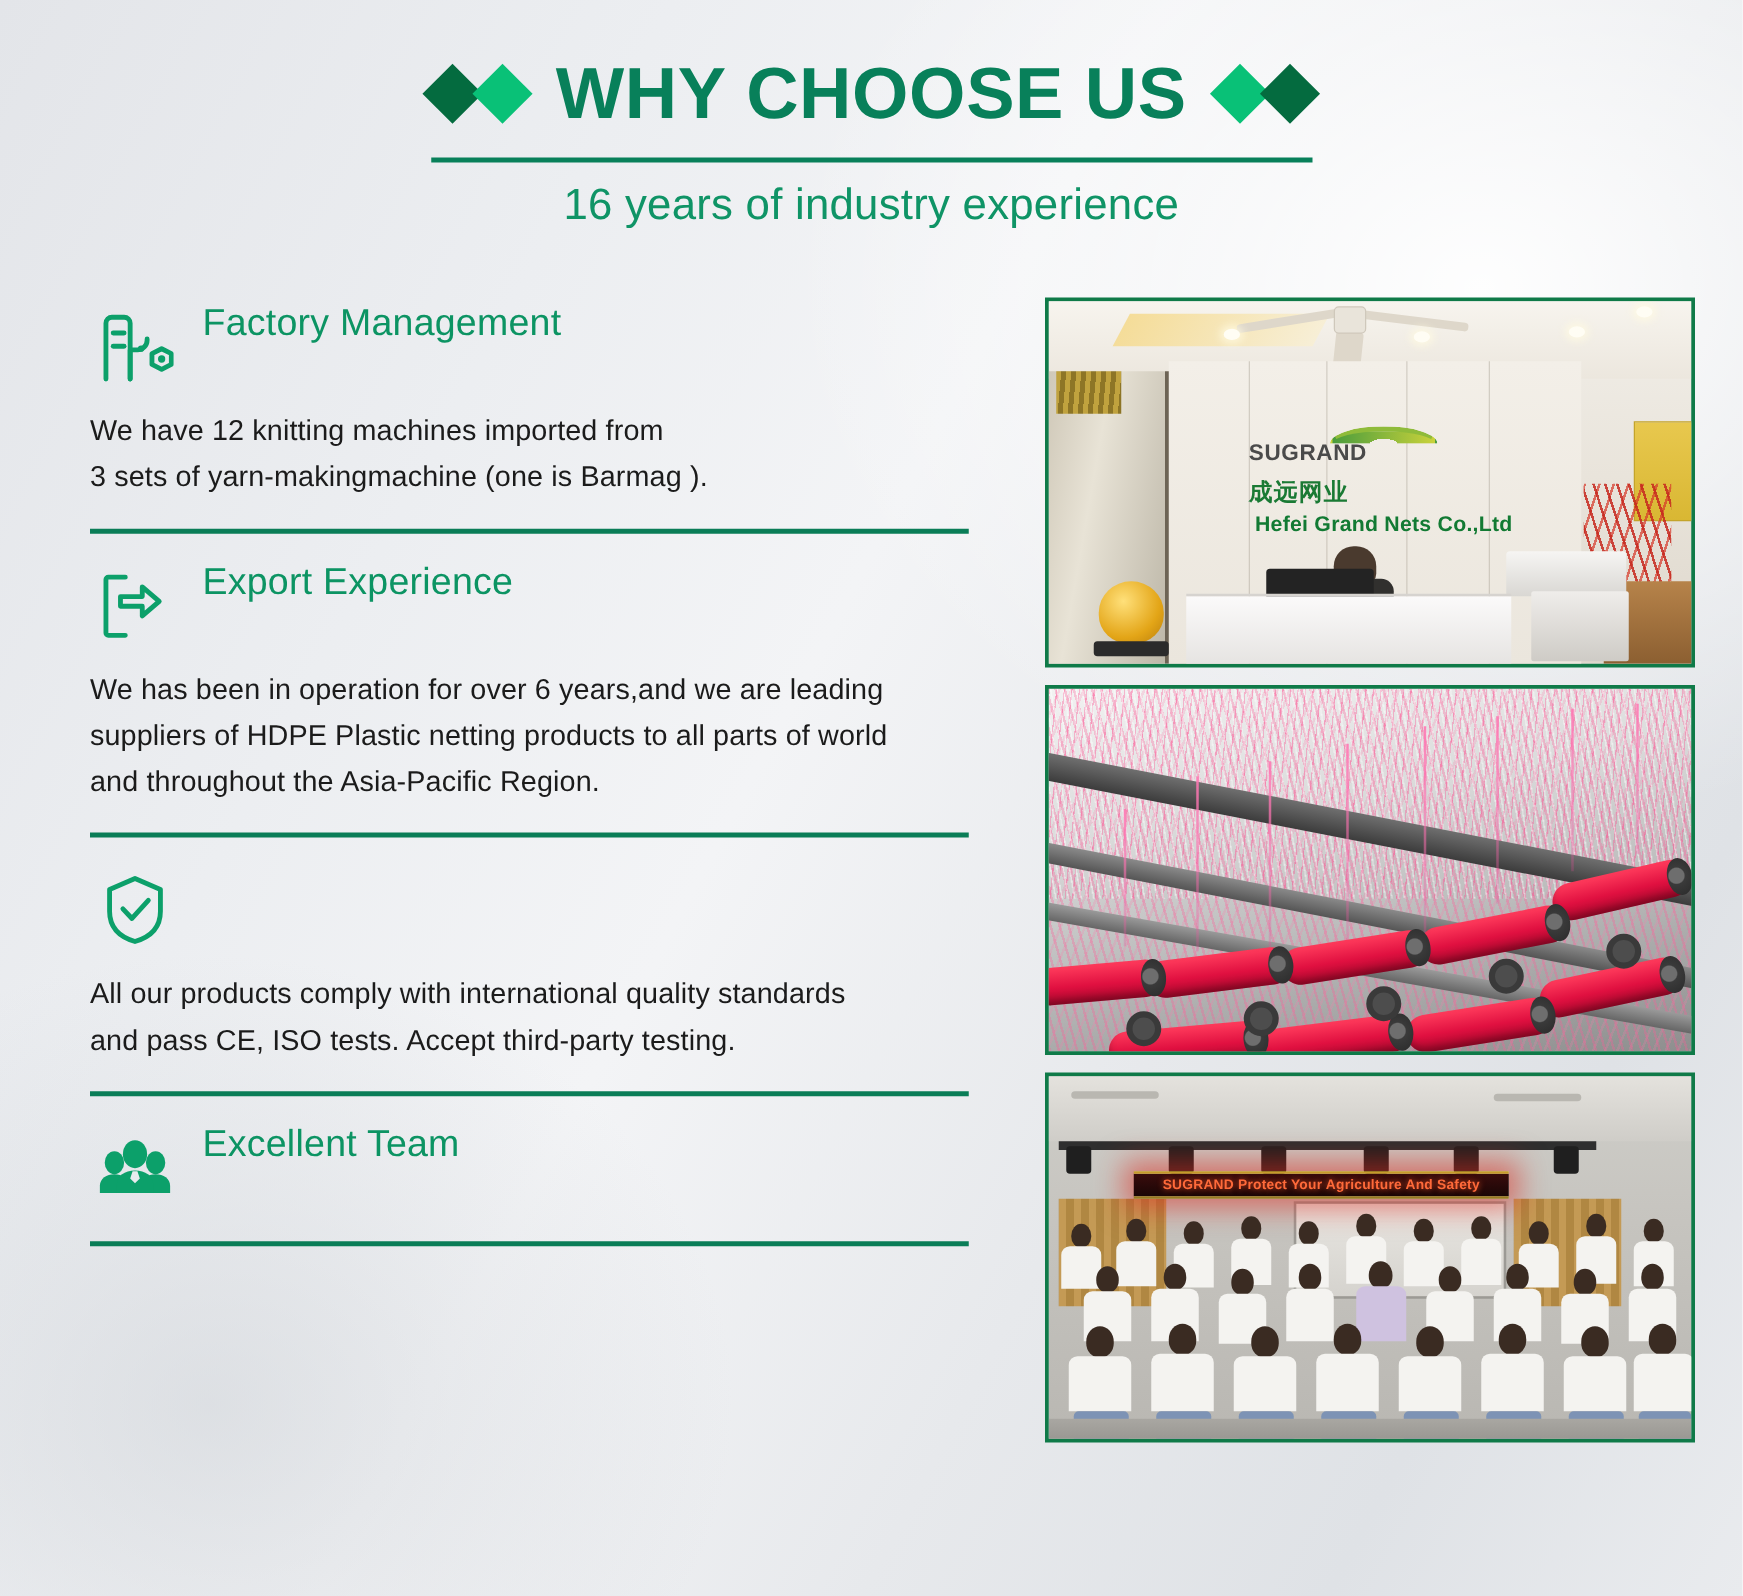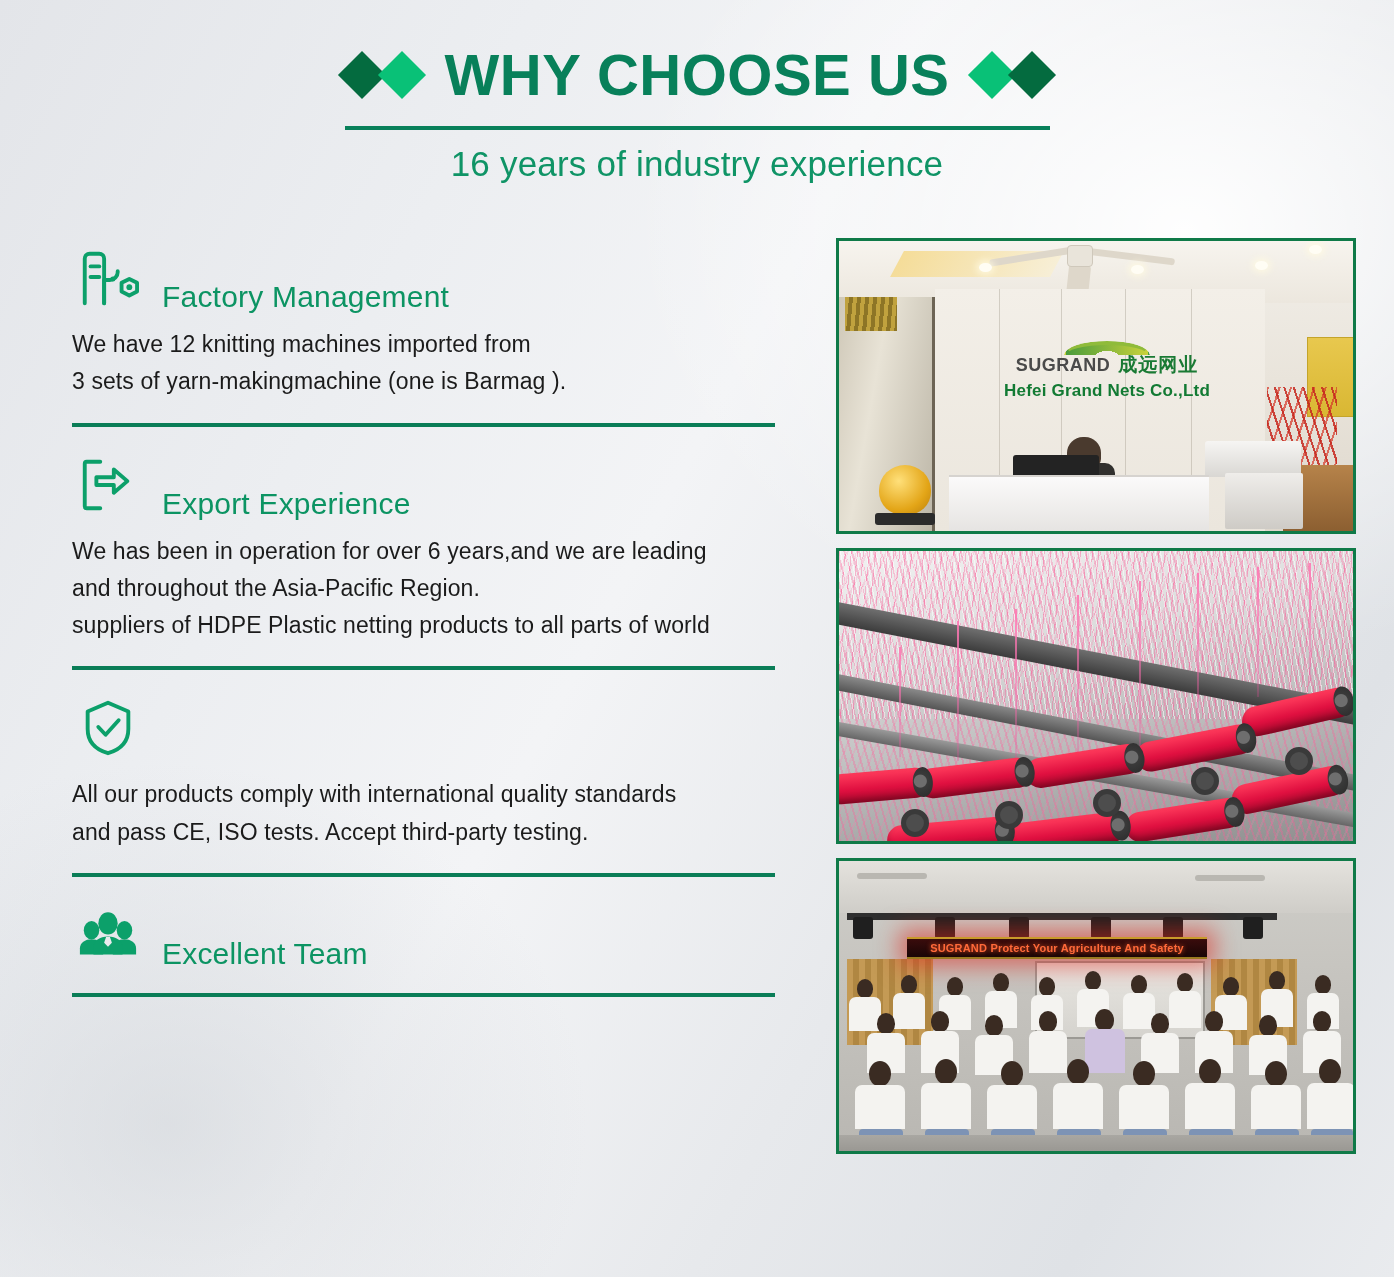--- a/index.html
+++ b/index.html
@@ -46,21 +46,21 @@
     display:flex; margin-top:54px; padding:0 18px 0 0;
   }
 
   .left-col { width:820px; padding-left:72px; }
   .right-col { width:556px; padding-left:16px; }
 
   
   .feature { padding-top:4px; }
 
   .feature-head {
-    display:flex; align-items:flex-end; gap:18px; height:72px;
+    display:flex; align-items:flex-start; gap:18px; height:72px;
   }
   .feature-icon {
     width:72px; height:72px; flex:0 0 72px;
     display:flex; align-items:center; justify-content:center;
   }
   .feature-title {
     font-size:30px; color:#0c9463; font-weight:normal;
     letter-spacing:0.2px;
   }
 
@@ -124,21 +124,21 @@
     width:86px; height:15px; margin:0 auto -3px;
     border-top:4px solid #8fbb3a;
     border-radius:50% 50% 0 0 / 100% 100% 0 0;
     border-left:2px solid transparent; border-right:2px solid transparent;
     background:linear-gradient(90deg,#4a9c3c,#c9d23b);
     -webkit-mask:radial-gradient(ellipse 43px 15px at 50% 100%, transparent 0 11px, #000 11px);
             mask:radial-gradient(ellipse 43px 15px at 50% 100%, transparent 0 11px, #000 11px);
     height:14px;
   }
   .p1 .brand-row {
-    display:flex; align-items:baseline; justify-content:center; gap:8px;
+    display:flex; align-items:baseline; justify-content:center; gap:8px;flex-direction:column;
   }
   .p1 .brand-en {
     font-size:18px; font-weight:bold; color:#4a4a4a; letter-spacing:0.5px;
   }
   .p1 .brand-cn {
     font-size:19px; font-weight:bold; color:#1a7a34; letter-spacing:1px;
   }
   .p1 .brand-sub {
     margin-top:3px; font-size:17px; font-weight:bold; color:#127a33;
     letter-spacing:0.2px;
@@ -354,22 +354,22 @@
         <span class="feature-icon">
           <svg width="62" height="62" viewBox="0 0 64 64" fill="none" stroke="#0ca06a" stroke-width="4" stroke-linecap="round" stroke-linejoin="round">
             <path d="M24 8H10a2 2 0 0 0-2 2v44a2 2 0 0 0 2 2h14"></path>
             <path d="M20 24h18v-8l14 12-14 12v-8H20z"></path>
           </svg>
         </span>
         <span class="feature-title">Export Experience</span>
       </div>
       <div class="feature-body">
         <div>We has been in operation for over 6 years,and we are leading</div>
+        <div>suppliers of HDPE Plastic netting products to all parts of world</div>
         <div>and throughout the Asia-Pacific Region.</div>
-        <div>suppliers of HDPE Plastic netting products to all parts of world</div>
       </div>
     </div>
 
     <div class="divider"></div>
 
     <div class="feature">
       <div class="feature-head">
         <span class="feature-icon">
           <svg width="62" height="62" viewBox="0 0 64 64" fill="none" stroke="#0ca06a" stroke-width="4" stroke-linecap="round" stroke-linejoin="round">
             <path d="M32 6L11 15v18c0 14 9 21.5 21 25 12-3.5 21-11 21-25V15z"></path>

